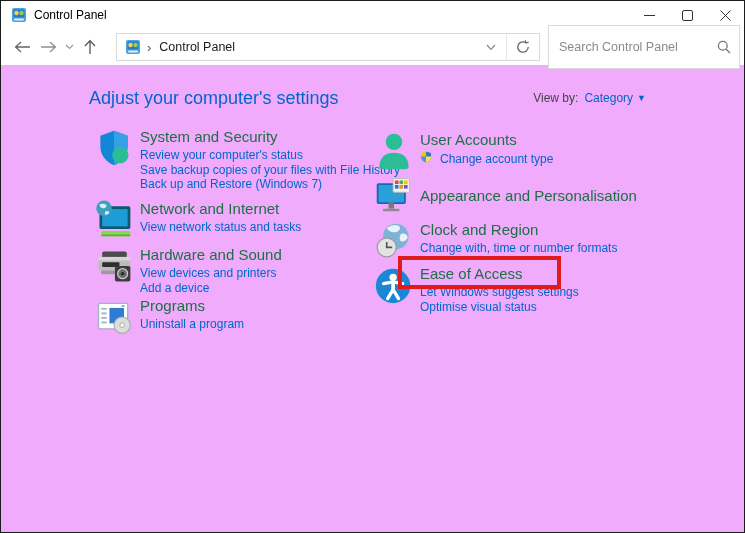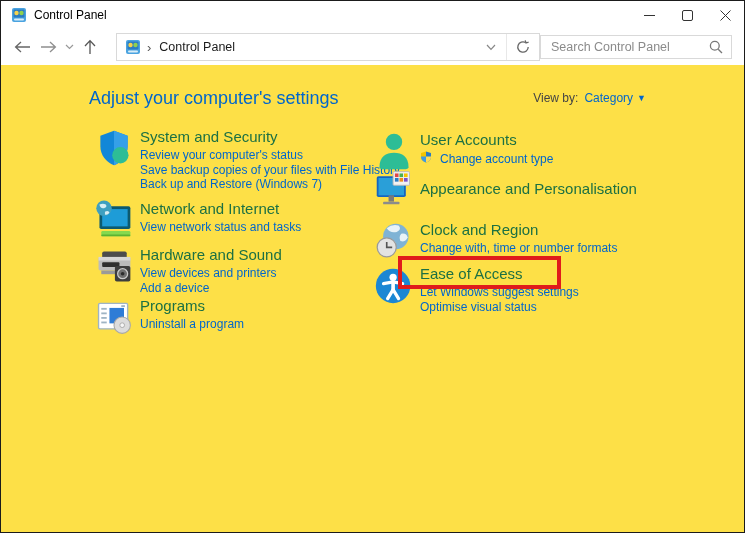--- a/index.html
+++ b/index.html
@@ -6,21 +6,21 @@
   html, body { width: 745px; height: 533px; }
   body {
     font-family: "Liberation Sans", sans-serif;
     background: #ffffff;
     position: relative;
     overflow: hidden;
   }
   .window {
     width: 745px; height: 533px;
     border: 1px solid #1b1b1b;
-    background: #fde047;
+    background: #f0abfc;
     position: relative;
   }
 
   
   .titlebar {
     height: 28px;
     display: flex;
     align-items: center;
     background: #fff;
   }
@@ -57,21 +57,22 @@
     background: #fff;
   }
   .addressbar .cp-icon { margin: 0 6px 0 8px; width: 16px; height: 16px; flex: none; }
   .addressbar .crumb-chevron { color: #555; font-size: 13px; margin-right: 8px; }
   .addressbar .crumb-text { font-size: 12.5px; color: #1b1b1b; }
   .addressbar .spacer { flex: 1; }
   .addressbar .dd-chevron { color: #888; padding: 0 10px; font-size: 11px; }
   .addressbar .divider { width: 1px; height: 26px; background: #e8e8e8; }
   .addressbar .refresh { width: 32px; display: flex; justify-content: center; color: #666; }
   .searchbox {
-    width: 192px; height: 24px;
+    width: 192px; height: 44px;
+    margin-left: 8px;
     border: 1px solid #d9d9d9;
     display: flex;
     align-items: center;
     background: #fff;
   }
   .searchbox input {
     flex: 1; border: none; outline: none;
     font-family: "Liberation Sans", sans-serif;
     font-size: 12.5px; color: #444;
     padding: 0 4px 0 10px;
@@ -316,21 +317,21 @@
               <path d="M6 0.5 L1 2 V6 C1 9 3.2 10.8 6 11.5 V0.5 Z" fill="#f5c400"></path>
               <path d="M1 5.5 H6 V11.5 C3.2 10.8 1 9 1 6 Z" fill="#3f9be0"></path>
               <path d="M11 5.5 H6 V11.5 C8.8 10.8 11 9 11 6 Z" fill="#ffdd55"></path>
             </svg>
           </span>
           <span>Change account type</span>
         </a>
       </div>
     </div>
 
-    <div class="cat-item" style="left:373px; top:101px;justify-content:center;">
+    <div class="cat-item" style="left:373px; top:108px;justify-content:center;">
       <span class="cat-icon">
         <svg width="40" height="44" viewBox="0 0 44 44">
           <rect x="3" y="9" width="32" height="23" rx="2" fill="#1565c0"></rect>
           <rect x="5" y="11" width="28" height="19" fill="#2a9fd8"></rect>
           <rect x="16" y="30" width="6" height="7" fill="#7a7a7a"></rect>
           <rect x="10" y="37" width="18" height="3" rx="1" fill="#8c8c8c"></rect>
           <rect x="21" y="4" width="18" height="15" rx="1" fill="#f2f2f2" stroke="#b9b9b9" stroke-width="1"></rect>
           <rect x="23" y="6" width="4" height="4" fill="#e04646"></rect>
           <rect x="28" y="6" width="4" height="4" fill="#4caf50"></rect>
           <rect x="33" y="6" width="4" height="4" fill="#f5c400"></rect>

